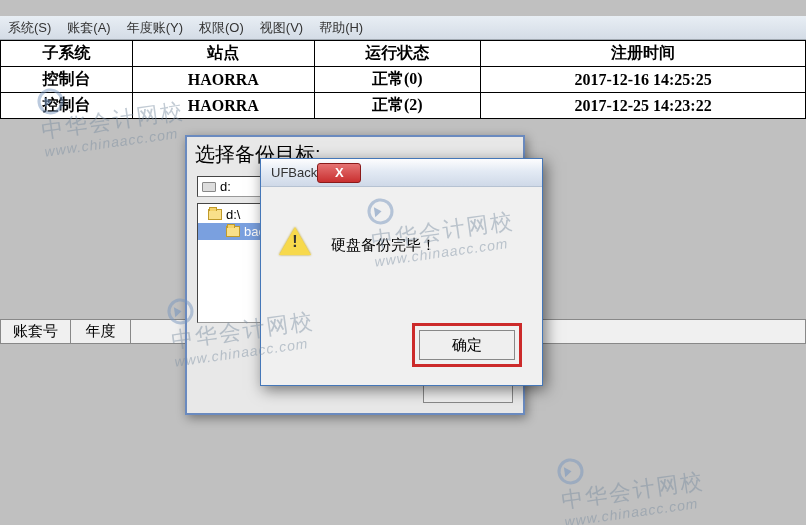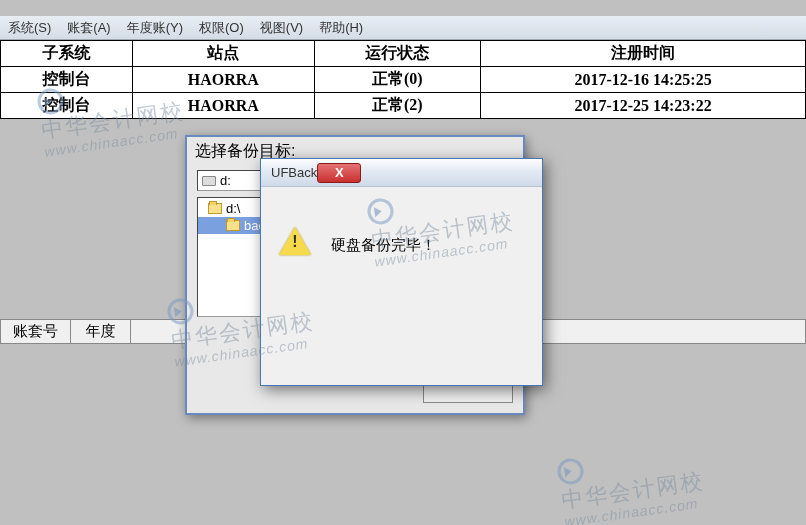--- a/index.html
+++ b/index.html
@@ -60,21 +60,21 @@
     .dlg-select {
       position: absolute;
       left: 185px; top: 135px;
       width: 340px; height: 280px;
       background: #e8e8e8;
       border: 2px solid #6a8abf;
       box-shadow: 2px 3px 10px rgba(0,0,0,.4);
     }
     .dlg-select .title {
       padding: 4px 8px;
-      font-size: 16px;
+      font-size: 20px;
       background: #e8e8e8;
     }
     .drive-box {
       margin: 4px 10px 6px;
       background: #fff;
       border: 1px inset #999;
       padding: 2px 4px;
       font-size: 13px;
       display: flex; align-items: center; gap: 4px;
     }
@@ -240,20 +240,23 @@
   <div class="titlebar">
     <span>UFBack</span>
     <div class="close-btn">
       <span>X</span>
     </div>
   </div>
   <div class="dlg-body">
     <div class="warn-icon"></div>
     <div>硬盘备份完毕！</div>
   </div>
+  <div class="ok-wrap">
+    <button class="ok-btn">确定</button>
+  </div>
 </div>
 
 <div class="wm wm1">
   <span class="logo"></span>
   <span class="cn">中华会计网校</span>
   <span class="en">www.chinaacc.com</span>
 </div>
 <div class="wm wm2">
   <span class="logo"></span>
   <span class="cn">中华会计网校</span>

